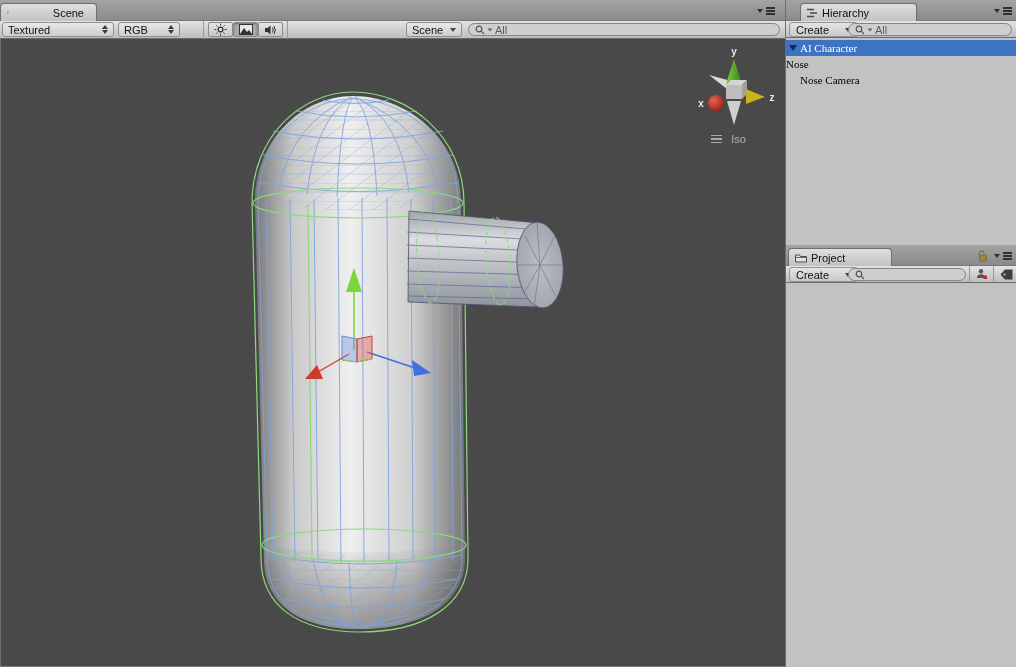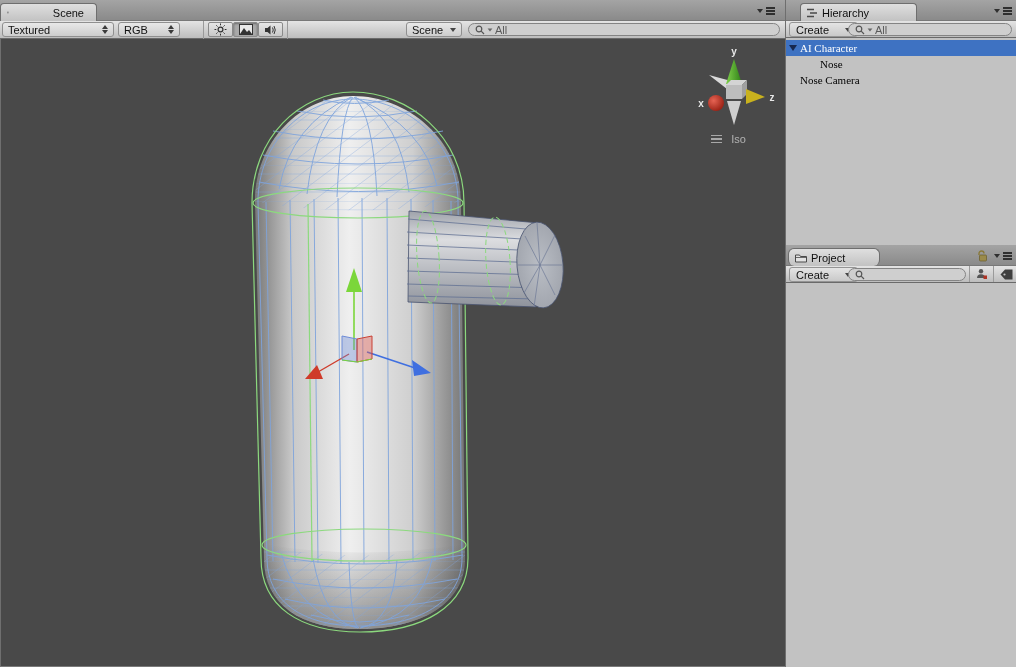--- a/index.html
+++ b/index.html
@@ -277,29 +277,29 @@
       <span>All</span>
     </div>
   </div>
   <div class="panelbody" style="left:786px;top:38px;width:230px;height:207px;">
     <div style="height:2px;"></div>
     <div class="hrow sel">
       <span class="foldout" style="border-top-color:#16274e;"></span>
       <span style="padding-left:14px;">AI Character</span>
     </div>
     <div class="hrow">
-      <span style="padding-left:34px;">Nose</span>
+      <span style="">Nose</span>
     </div>
     <div class="hrow">
       <span style="padding-left:14px;">Nose Camera</span>
     </div>
   </div>
 
   <div class="tabstrip" style="left:786px;top:245px;width:230px;">
-    <div class="tab" style="left:2px;width:92px;border-radius:6px;">
+    <div class="tab" style="left:2px;width:104px;">
       <svg width="12" height="10" viewBox="0 0 12 10">
         <path d="M0.5 2 L0.5 9 L11.5 9 L11.5 3.5 L5.5 3.5 L4.5 2 Z" fill="#e2e2e2" stroke="#4a4a4a" stroke-width="1"></path>
         <path d="M0.5 4.5 H11.5" stroke="#4a4a4a" stroke-width="0.8"></path>
       </svg>
       <span>Project</span>
     </div>
     <svg style="position:absolute;right:28px;top:5px;" width="11" height="12" viewBox="0 0 11 12">
       <path d="M2 5 V3.5 A2.5 2.5 0 0 1 7 3.5" fill="none" stroke="#8a7a3a" stroke-width="1.4"></path>
       <rect x="2.5" y="5" width="7" height="6" rx="1" fill="#9a8a4a" stroke="#6e6230" stroke-width="0.8"></rect>
     </svg>

